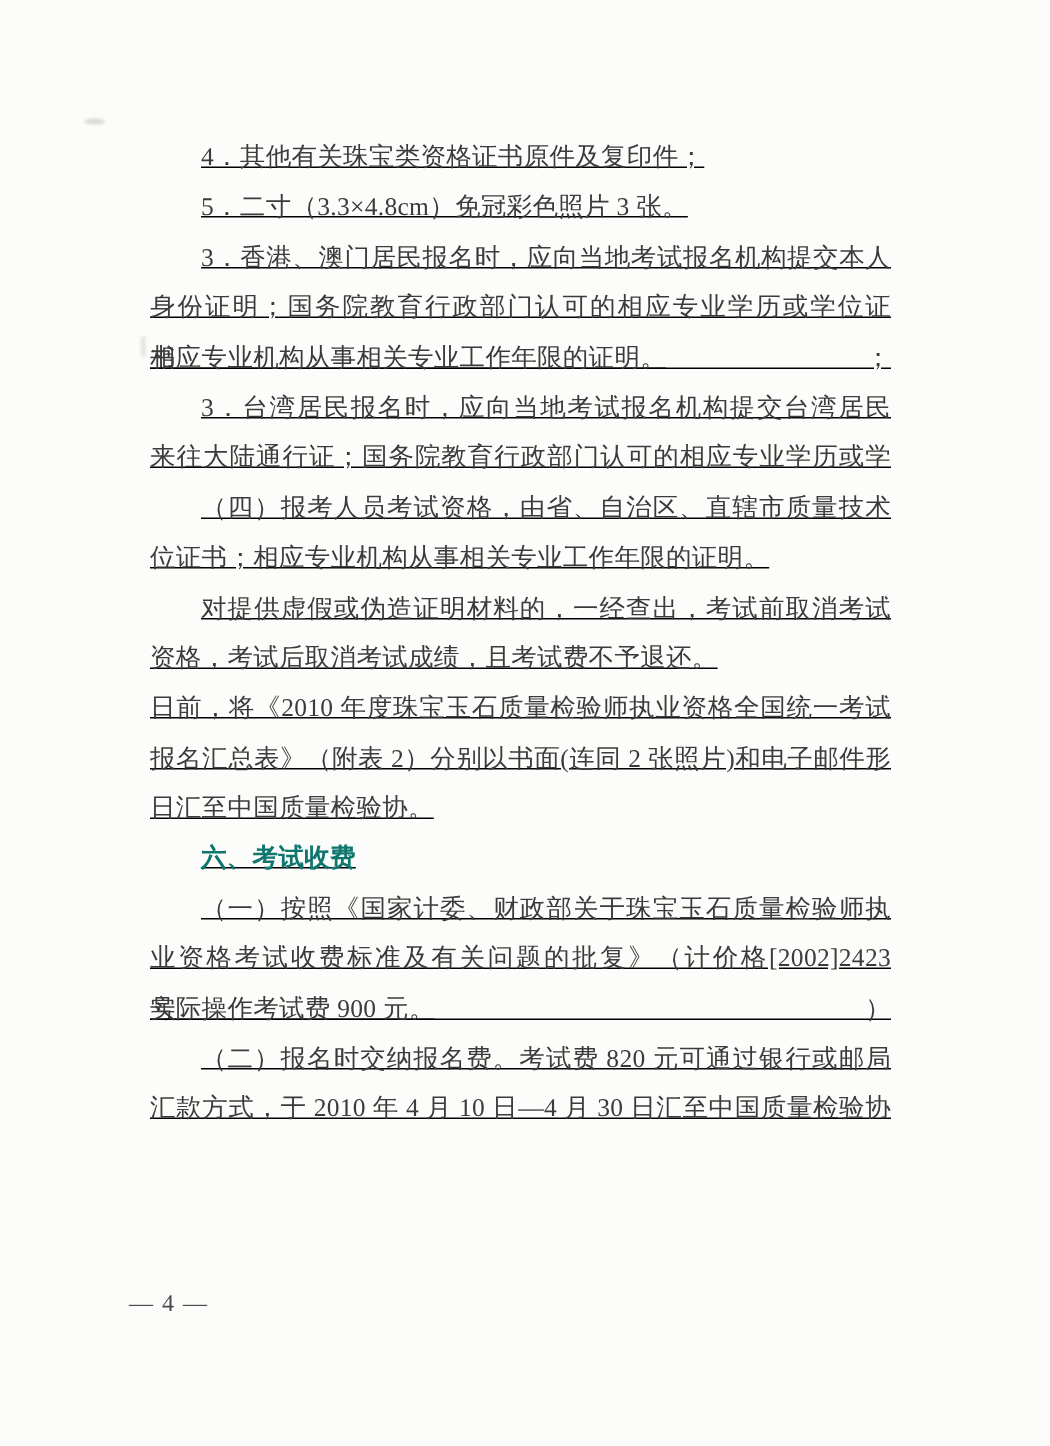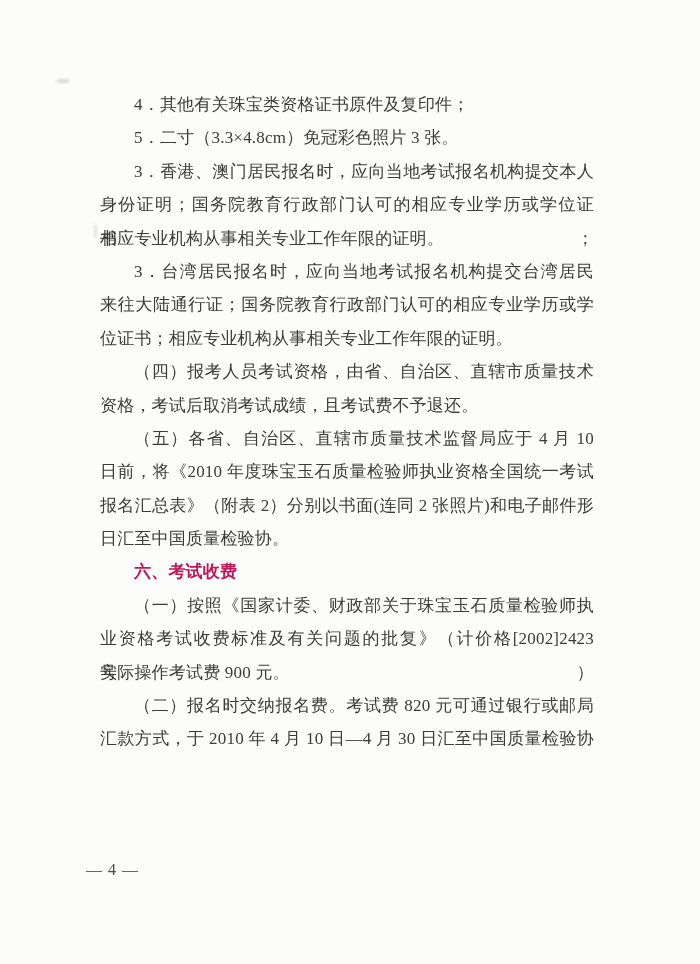--- a/index.html
+++ b/index.html
@@ -17,40 +17,41 @@
   .page {
     position: absolute;
     inset: 0;
     background: #fcfcfa;
   }
   .content {
     position: absolute;
     left: 100px;
     top: 88px;
     width: 494px;
+    text-decoration: underline;
   }
   .line {
     height: 33.4px;
     line-height: 33.4px;
     font-size: 17px;
     color: #3b3b3b;
     letter-spacing: 0.2px;
     text-align: left;
   }
   .line.indent {
     text-indent: 2em;
   }
   .line.j {
     text-align: justify;
     text-align-last: justify;
     text-justify: inter-character;
   }
   .line.b {
     font-weight: bold;
-    color: #be185d;
+    color: #0f766e;
   }
   .page-number {
     position: absolute;
     left: 86px;
     top: 859px;
     font-size: 16px;
     line-height: 22px;
     color: #4a4a4a;
     letter-spacing: 1px;
   }
@@ -84,24 +85,24 @@
 
   <div class="content">
 
   <div class="line indent">4．其他有关珠宝类资格证书原件及复印件；</div>
       <div class="line indent">5．二寸（3.3×4.8cm）免冠彩色照片 3 张。</div>
       <div class="line indent j">3．香港、澳门居民报名时，应向当地考试报名机构提交本人</div>
       <div class="line j">身份证明；国务院教育行政部门认可的相应专业学历或学位证书；</div>
       <div class="line">相应专业机构从事相关专业工作年限的证明。</div>
       <div class="line indent j">3．台湾居民报名时，应向当地考试报名机构提交台湾居民</div>
       <div class="line j">来往大陆通行证；国务院教育行政部门认可的相应专业学历或学</div>
+      <div class="line indent j">（四）报考人员考试资格，由省、自治区、直辖市质量技术</div>
       <div class="line">位证书；相应专业机构从事相关专业工作年限的证明。</div>
-      <div class="line indent j">（四）报考人员考试资格，由省、自治区、直辖市质量技术</div>
+      <div class="line indent j">对提供虚假或伪造证明材料的，一经查出，考试前取消考试</div>
       <div class="line">资格，考试后取消考试成绩，且考试费不予退还。</div>
-      <div class="line indent j">（五）各省、自治区、直辖市质量技术监督局应于 4 月 10</div>
       <div class="line j">日前，将《2010 年度珠宝玉石质量检验师执业资格全国统一考试</div>
       <div class="line j">报名汇总表》（附表 2）分别以书面(连同 2 张照片)和电子邮件形</div>
       <div class="line">日汇至中国质量检验协。</div>
       <div class="line indent b">六、考试收费</div>
       <div class="line indent j">（一）按照《国家计委、财政部关于珠宝玉石质量检验师执</div>
       <div class="line j">业资格考试收费标准及有关问题的批复》（计价格[2002]2423 号）</div>
       <div class="line">实际操作考试费 900 元。</div>
       <div class="line indent j">（二）报名时交纳报名费。考试费 820 元可通过银行或邮局</div>
       <div class="line j">汇款方式，于 2010 年 4 月 10 日—4 月 30 日汇至中国质量检验协</div>
     </div>

